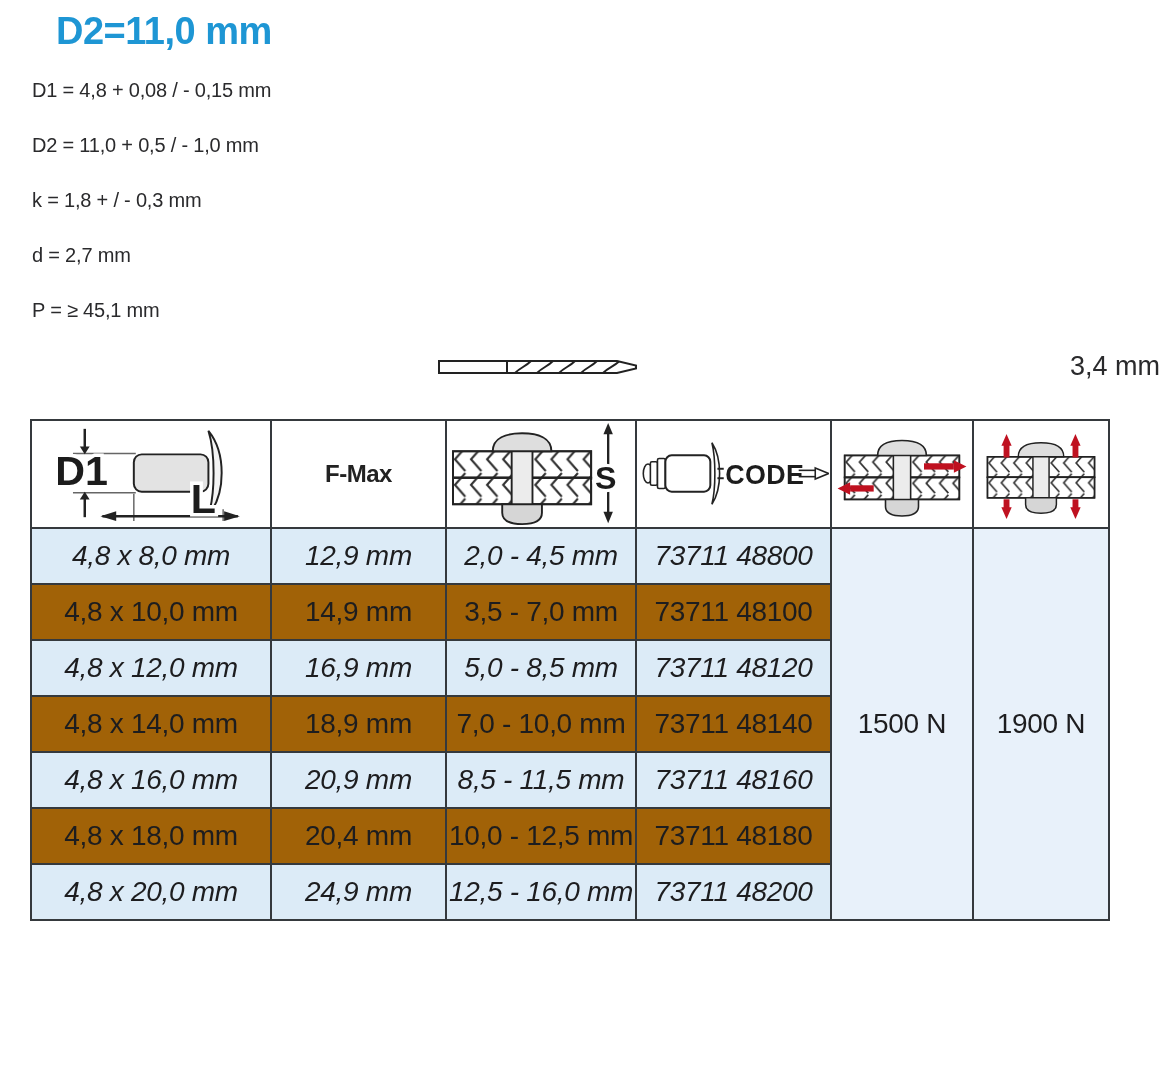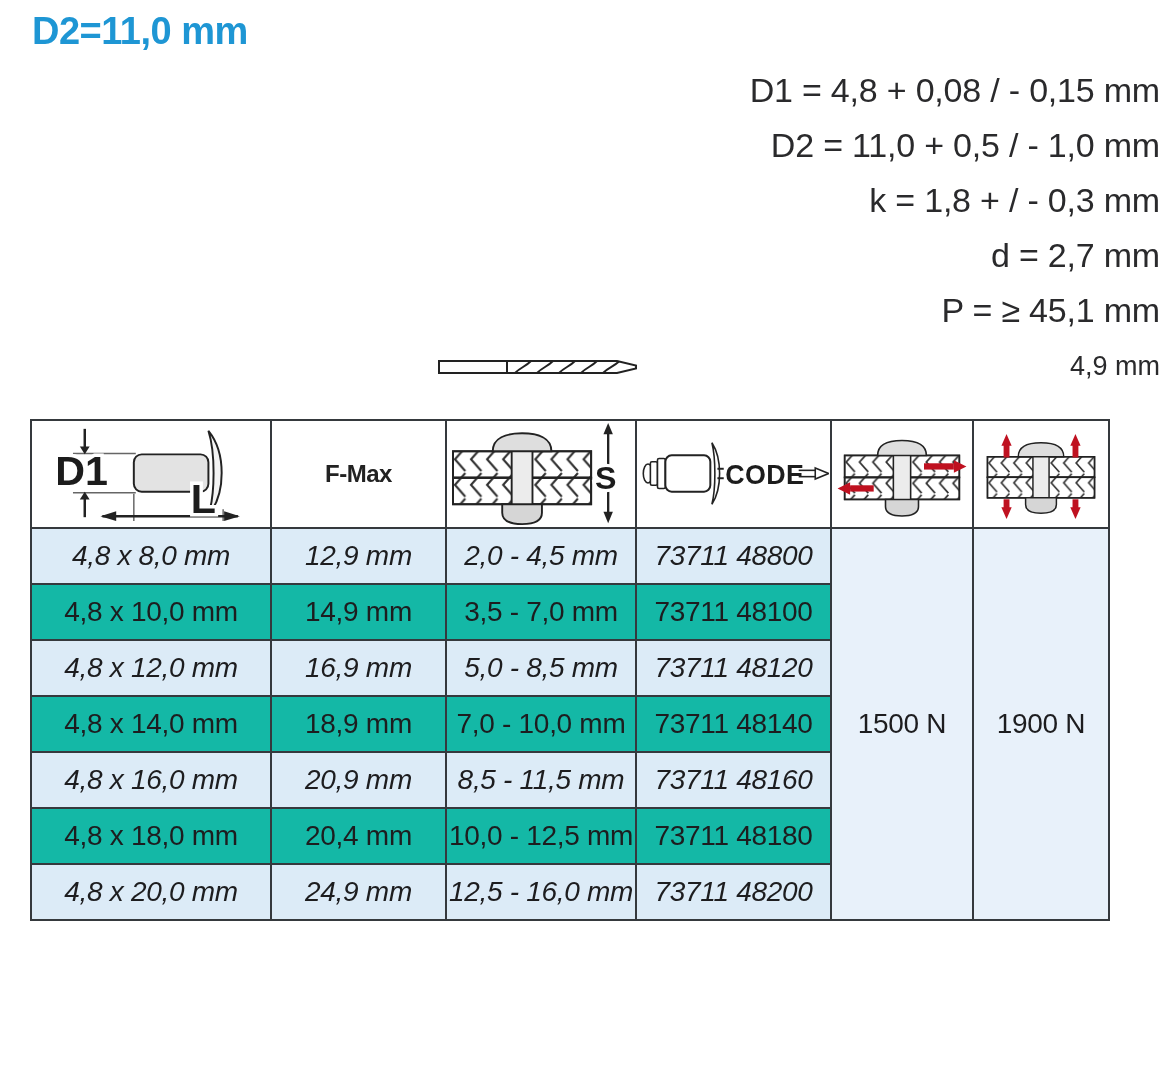--- a/index.html
+++ b/index.html
@@ -7,32 +7,32 @@
     --row_blue:#dcebf7; --merged_blue:#e8f1fa; --arrow_red:#bf1120;
     --border_dark:#35393d; --cell_text:#1d1d1f; --metal_light:#e3e3e3;
   }
   *{box-sizing:border-box;}
   body{margin:0;background:#fff;}
   .page{width:1160px;height:1086px;background:#ffffff;position:relative;
         font-family:"Liberation Sans",sans-serif;overflow:hidden;}
   .content{padding:12px 0 0 32px;}
   .title{font-size:38px;font-weight:700;color:var(--title_dark);
          margin:0 0 16px 0;letter-spacing:-0.5px;line-height:1.05;}
-  .title.blue{color:var(--accent_blue);margin-bottom:24px;}
-  .spec{font-size:34px;color:var(--text_dark);margin:16px 0 27px 0;
-        letter-spacing:-0.2px;line-height:28px;text-align:right;}
+  .title.blue{color:var(--accent_blue);margin-bottom:24px;margin-left:24px;}
+  .spec{font-size:20px;color:var(--text_dark);margin:16px 0 27px 0;
+        letter-spacing:-0.2px;line-height:28px;}
   .drill-row{display:flex;align-items:center;gap:22px;margin-top:2px;height:32px;}
   .drill-size{font-size:27px;color:var(--text_dark);}
 
   table.spec-table{border-collapse:collapse;table-layout:fixed;width:1078px;
                    margin:36px 0 0 -2px;}
   .spec-table th,.spec-table td{border:2px solid var(--border_dark);padding:0;}
   .spec-table th{height:101px;background:#fff;vertical-align:middle;text-align:center;}
   .spec-table td{height:56px;text-align:center;vertical-align:middle;
-                 font-size:28px;color:var(--cell_text);letter-spacing:-0.3px;background:#14b8a6;}
+                 font-size:28px;color:var(--cell_text);letter-spacing:-0.3px;background:#a16207;}
   tr.blue td.d{background:var(--row_blue);font-style:italic;}
   td.merged{background:var(--merged_blue);}
   .fmax-label{font-size:24px;font-weight:600;color:#222;letter-spacing:-0.5px;}
   svg{display:block;margin:0 auto;}
   svg text{font-family:"Liberation Sans",sans-serif;}
   .halo{paint-order:stroke;stroke:#ffffff;stroke-width:7px;fill:#1c1c1c;}
   .red-head{fill:var(--arrow_red);}
   .red-line{stroke:var(--arrow_red);stroke-width:8;}
 </style>
 </head>
@@ -71,21 +71,21 @@
     <div class="drill-row">
       <svg width="205" height="30" viewBox="0 0 205 30">
         <rect x="2" y="9" width="68" height="12" fill="#fff" stroke="#222" stroke-width="2"></rect>
         <path d="M70,9 L180,9 L199,13.6 L199,16.4 L180,21 L70,21 Z" fill="#fff" stroke="#222" stroke-width="2"></path>
         <path d="M78,21 C84,15 88,15 94,9" fill="none" stroke="#222" stroke-width="2"></path>
         <path d="M100,21 C106,15 110,15 116,9" fill="none" stroke="#222" stroke-width="2"></path>
         <path d="M122,21 C128,15 132,15 138,9" fill="none" stroke="#222" stroke-width="2"></path>
         <path d="M144,21 C150,15 154,15 160,9" fill="none" stroke="#222" stroke-width="2"></path>
         <path d="M166,21 C172,15 176,15 182,9.5" fill="none" stroke="#222" stroke-width="2"></path>
       </svg>
-      <span class="drill-size">4,9 mm</span>
+      <span class="drill-size">3,4 mm</span>
     </div>
 
     <table class="spec-table">
       <colgroup>
         <col style="width:240px">
           <col style="width:175px">
           <col style="width:190px">
         <col style="width:195px">
           <col style="width:142px">
           <col style="width:136px">

